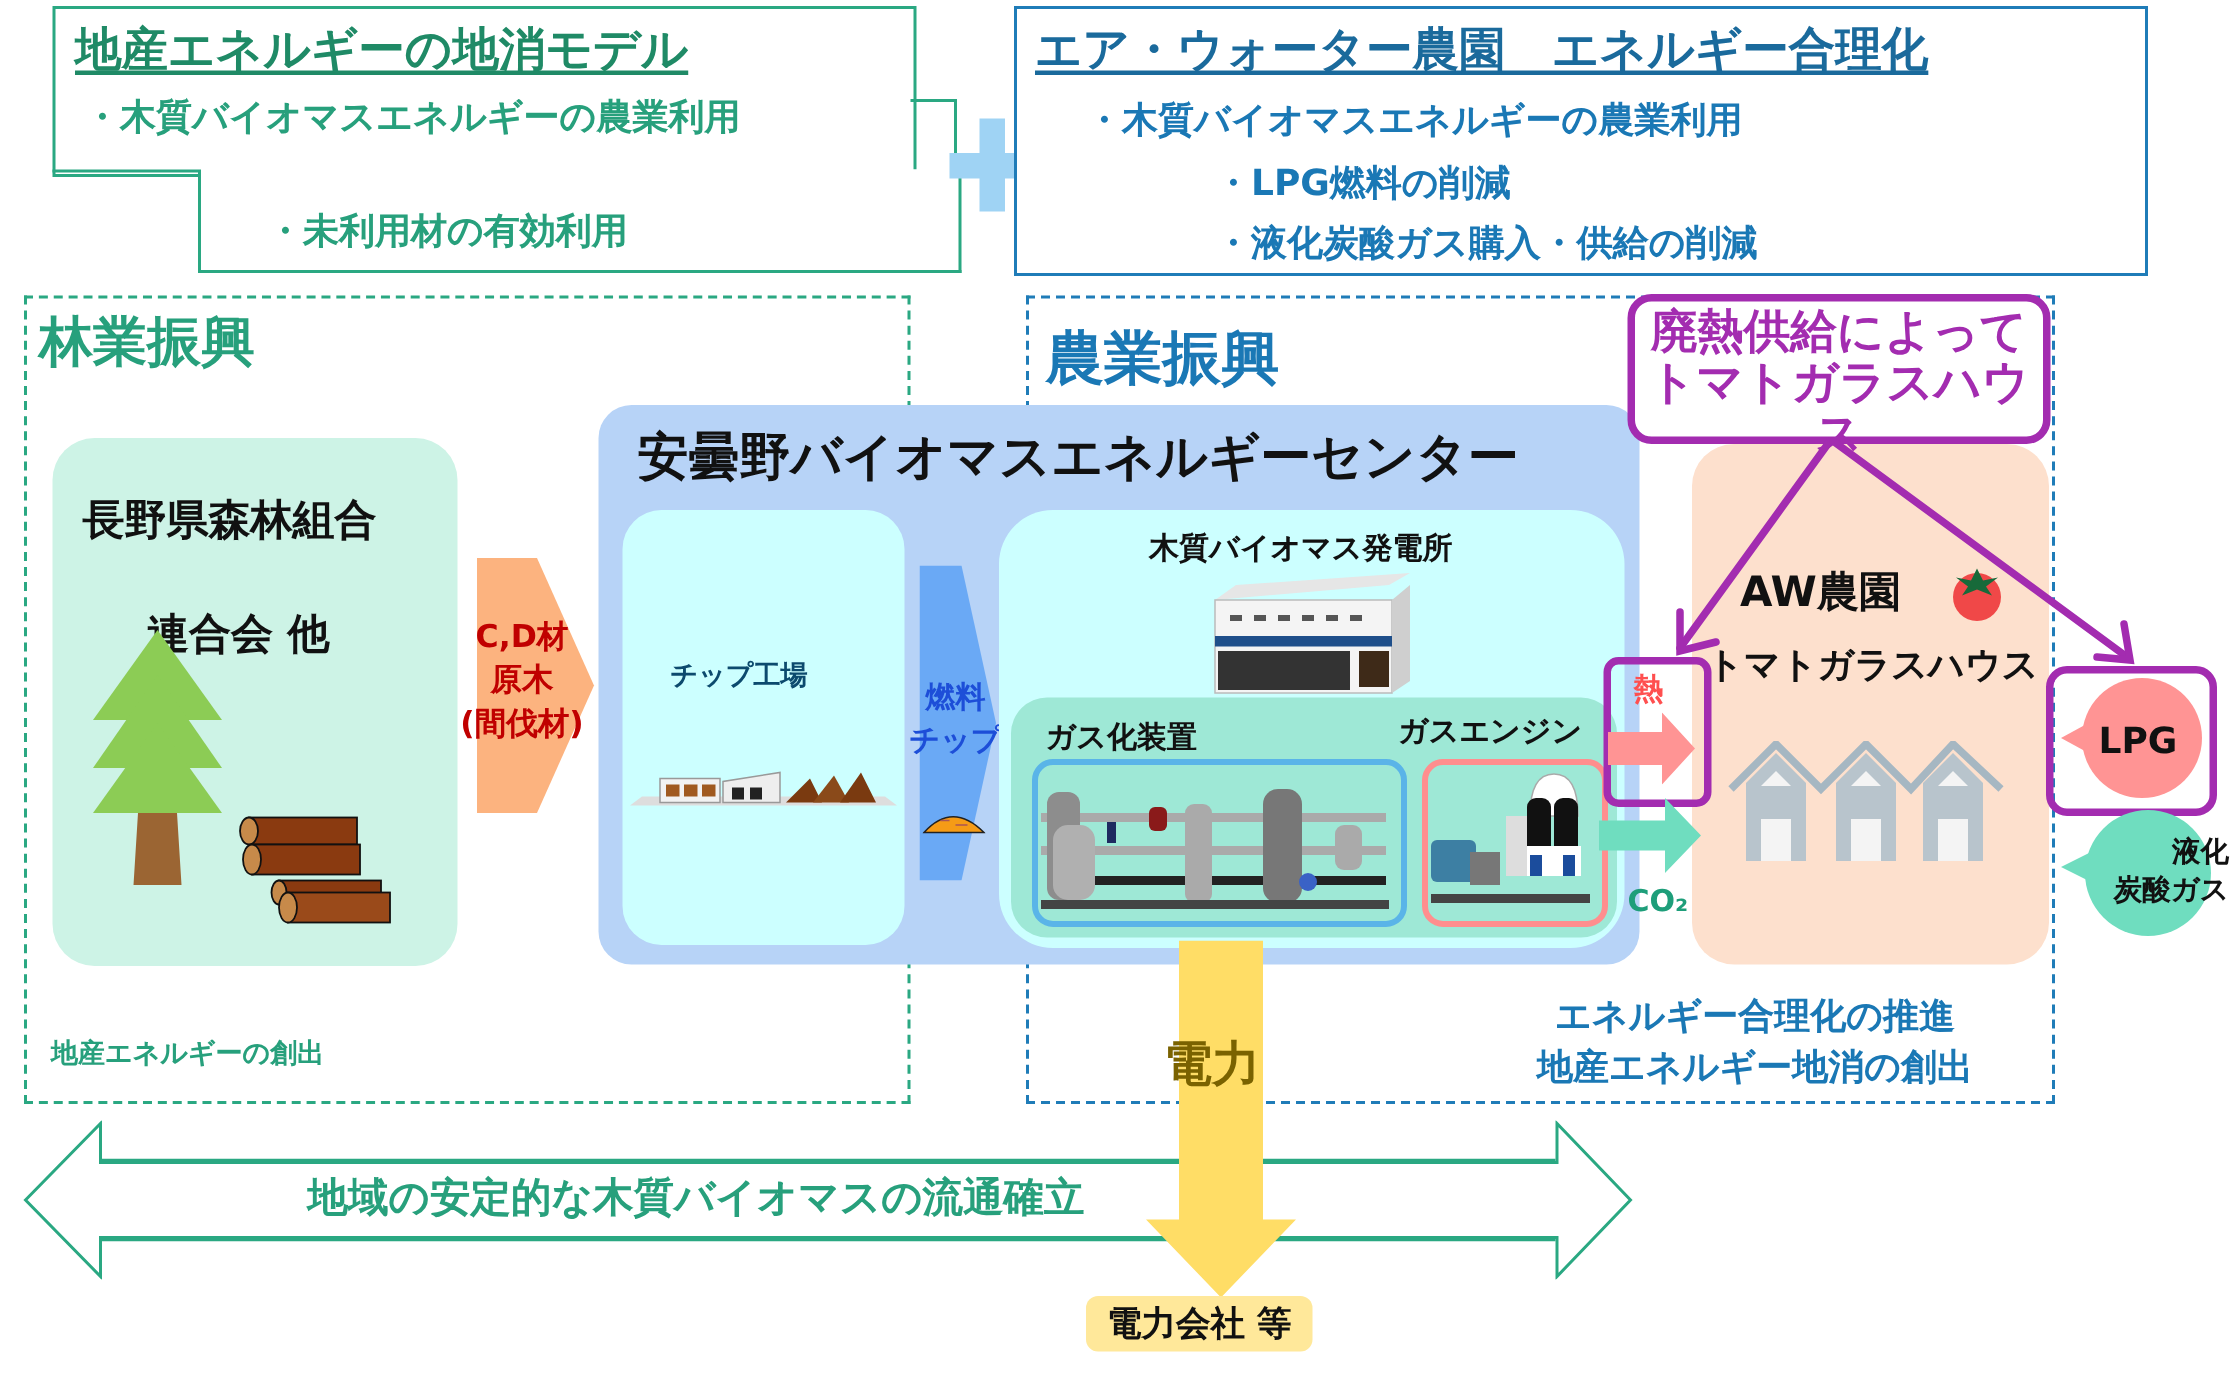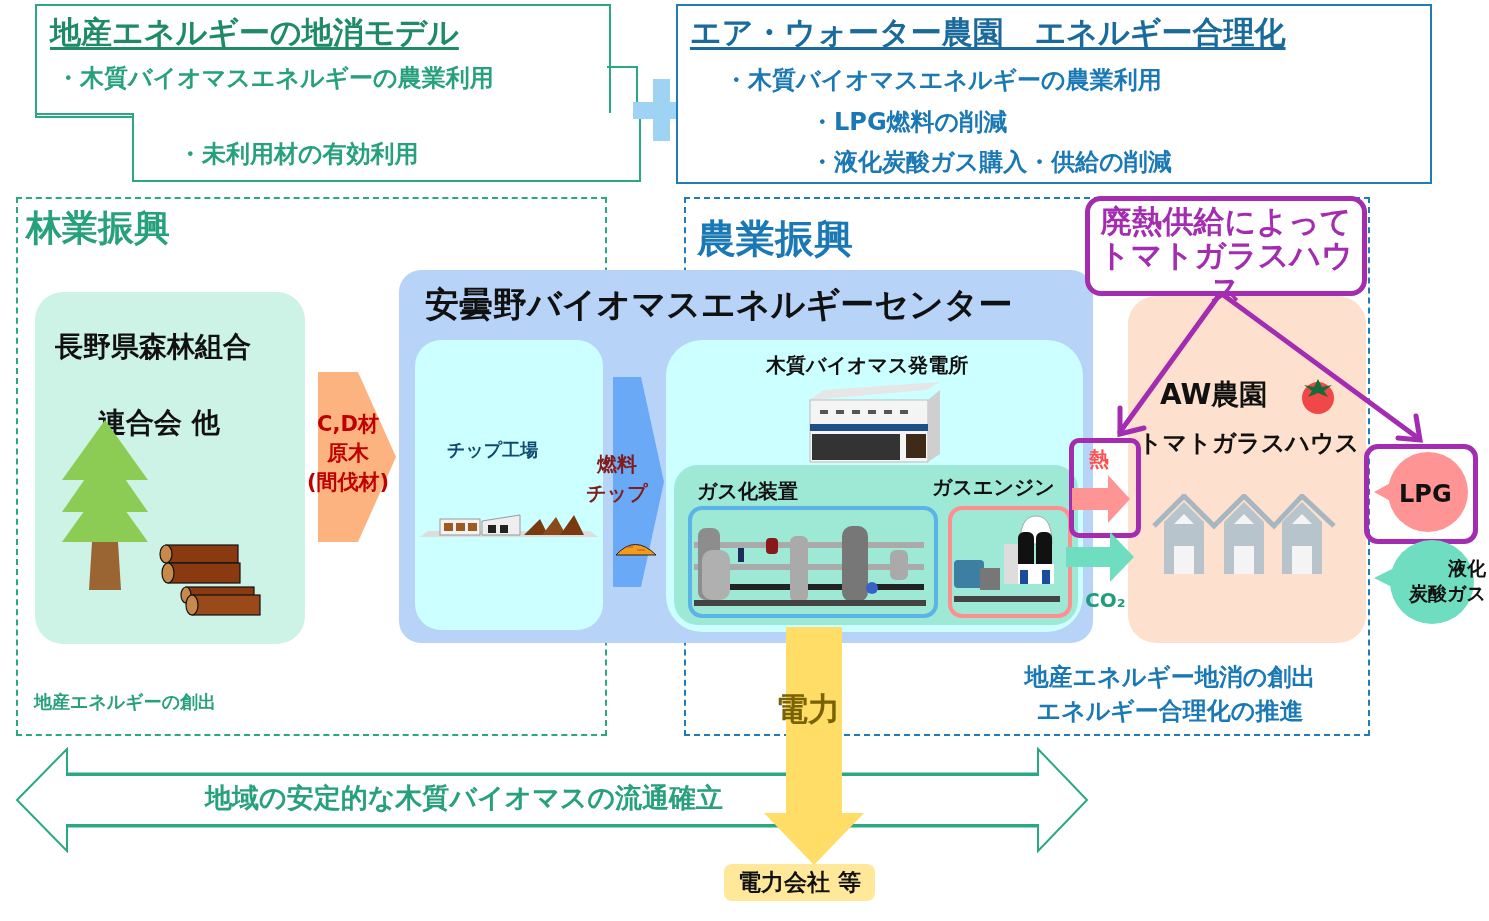--- a/index.html
+++ b/index.html
@@ -75,22 +75,22 @@
 </svg>
 <div class="abs bold" style="left:298px;top:410px;width:100px;text-align:center;color:#c00000;font-size:21px;line-height:29px;">
   <div>C,D材</div>
   <div>原木</div>
   <div>(間伐材)</div>
 </div>
 
 <div class="abs dash-blue" style="left:684px;top:197px;width:682px;height:535px;"></div>
 <div class="abs txt bold t-blue" style="left:697px;top:212px;font-size:39px;">農業振興</div>
 <div class="abs bold t-blue" style="left:990px;top:660px;width:360px;text-align:center;font-size:24px;line-height:34px;">
+  <div>エネルギー合理化の推進</div>
   <div>地産エネルギー地消の創出</div>
-  <div>エネルギー合理化の推進</div>
 </div>
 
 <div class="abs" style="left:399px;top:270px;width:694px;height:373px;background:#b7d3f7;border-radius:22px;"></div>
 <div class="abs txt bold" style="left:425px;top:282px;font-size:34px;color:#111;">安曇野バイオマスエネルギーセンター</div>
 
 <div class="abs" style="left:415px;top:340px;width:188px;height:290px;background:#ccffff;border-radius:26px;"></div>
 <div class="abs txt bold" style="left:447px;top:438px;font-size:18px;color:#0c4a6e;">チップ工場</div>
 
 <svg class="abs" style="left:420px;top:505px;" width="180" height="40" viewBox="0 0 180 40">
   <polygon points="0,32 178,32 170,26 8,26" fill="#dddddd"></polygon>
@@ -102,21 +102,21 @@
   <rect x="68" y="20" width="8" height="8" fill="#222"></rect>
     <rect x="80" y="20" width="8" height="8" fill="#222"></rect>
   <polygon points="104,30 120,14 128,30" fill="#7a3a10"></polygon>
     <polygon points="122,30 136,12 146,30" fill="#8a4a1a"></polygon>
     <polygon points="140,30 154,10 164,30" fill="#7a3a10"></polygon>
 </svg>
 
 <svg class="abs" style="left:613px;top:377px;" width="52" height="210" viewBox="0 0 52 210">
   <polygon points="0,0 28,0 51,105 28,210 0,210" fill="#6aa9f5"></polygon>
 </svg>
-<div class="abs bold" style="left:582px;top:450px;width:70px;text-align:center;font-size:20px;line-height:29px;color:#7f1d1d;">
+<div class="abs bold" style="left:602px;top:450px;width:70px;text-align:center;font-size:20px;line-height:29px;color:#1d4ed8;">
   <div>燃料</div>
   <div>チップ</div>
 </div>
 <svg class="abs" style="left:615px;top:538px;" width="42" height="18" viewBox="0 0 42 18">
   <path d="M1,17 Q20,-4 41,17 Z" fill="#f59b16" stroke="#222" stroke-width="1"></path>
   <line x1="12" y1="9" x2="18" y2="9" stroke="#a55" stroke-width="1"></line>
     <line x1="22" y1="12" x2="30" y2="12" stroke="#a55" stroke-width="1"></line>
 </svg>
 
 <div class="abs" style="left:666px;top:340px;width:417px;height:292px;background:#ccffff;border-radius:36px;"></div>

